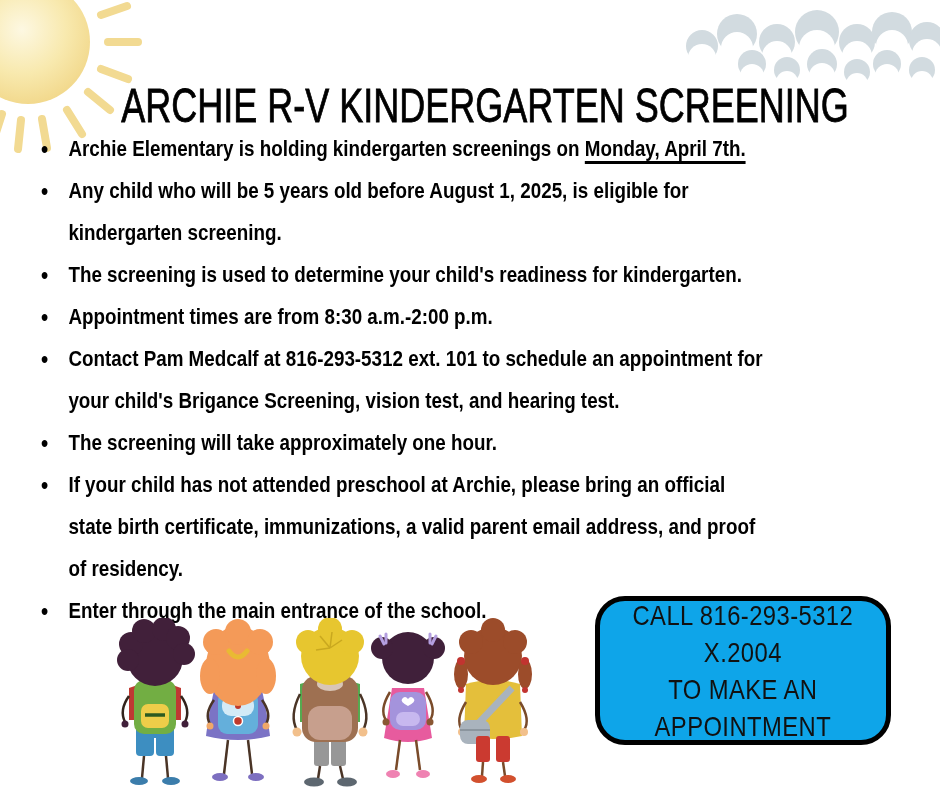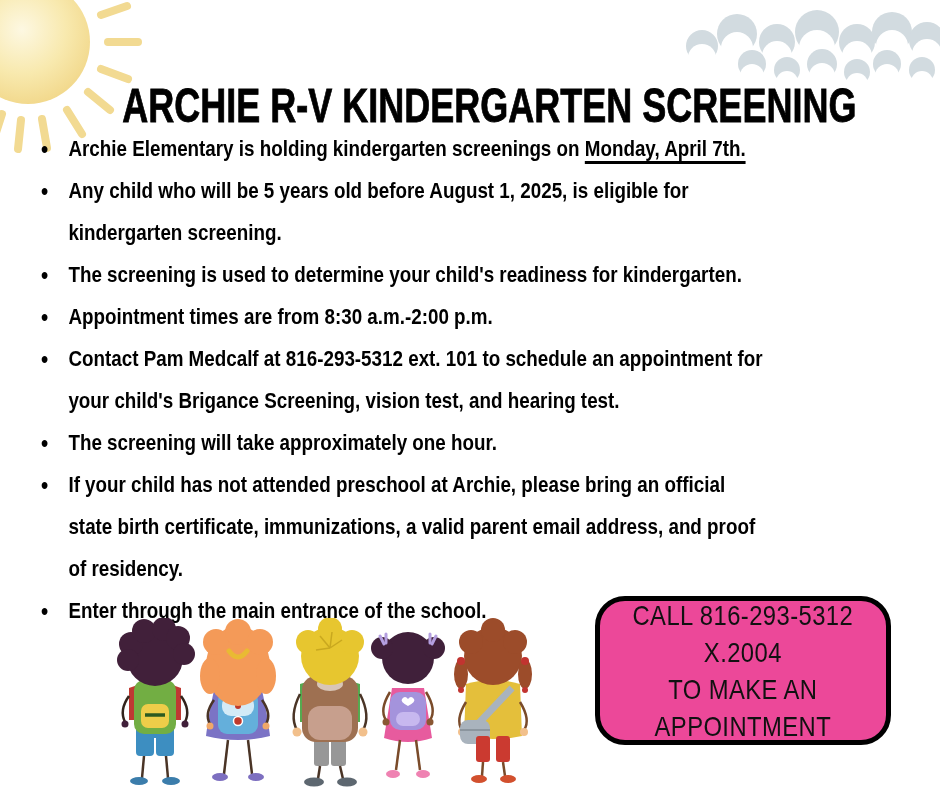--- a/index.html
+++ b/index.html
@@ -13,40 +13,40 @@
     position:absolute; left:0; top:20px; width:940px; text-align:center;
     font-size:52px; line-height:52px; font-weight:400; letter-spacing:0px;
     -webkit-text-stroke:0.8px #000;
   }
   .title-year > span, .title-main > span {
     display:inline-block; transform:scaleX(0.75); transform-origin:50% 50%;
     white-space:nowrap;
   }
   .title-main {
     position:absolute; left:0; top:82px; width:940px; text-align:center;
-    font-size:48px; line-height:48px; font-weight:700;
+    font-size:48px; line-height:48px; font-weight:400;
     -webkit-text-stroke:0.8px #000;
   }
 
   ul.info {
     position:absolute; left:0; top:128px; width:1100px;
     transform:scaleX(0.855); transform-origin:0 0;
     list-style:none; margin:0; padding:0;
     font-size:22px; line-height:42px; font-weight:700; color:#000;
   }
   ul.info li { position:relative; padding-left:80px; }
   ul.info li::before { content:"\2022"; position:absolute; left:48px; top:0; font-size:24px; }
   ul.info li span { white-space:pre-line; }
   ul.info li span.ul { border-bottom:3px solid #000; padding-bottom:0px; }
 
   .callbox {
     position:absolute; left:595px; top:596px; width:296px; height:149px;
     border:5px solid #000; border-radius:30px; box-sizing:border-box;
     display:flex; align-items:center; justify-content:center; text-align:center;
-    background:#ec4899;
+    background:#0ea5e9;
   }
   .callbox-text {
     font-size:28px; line-height:37px; letter-spacing:0.5px; font-weight:400;
     white-space:pre-line; transform:scaleX(0.85); transform-origin:50% 50%;
     color:#111;
   }
 
   .kids { position:absolute; left:98px; top:618px; width:470px; height:170px; }
 </style>
 </head>

